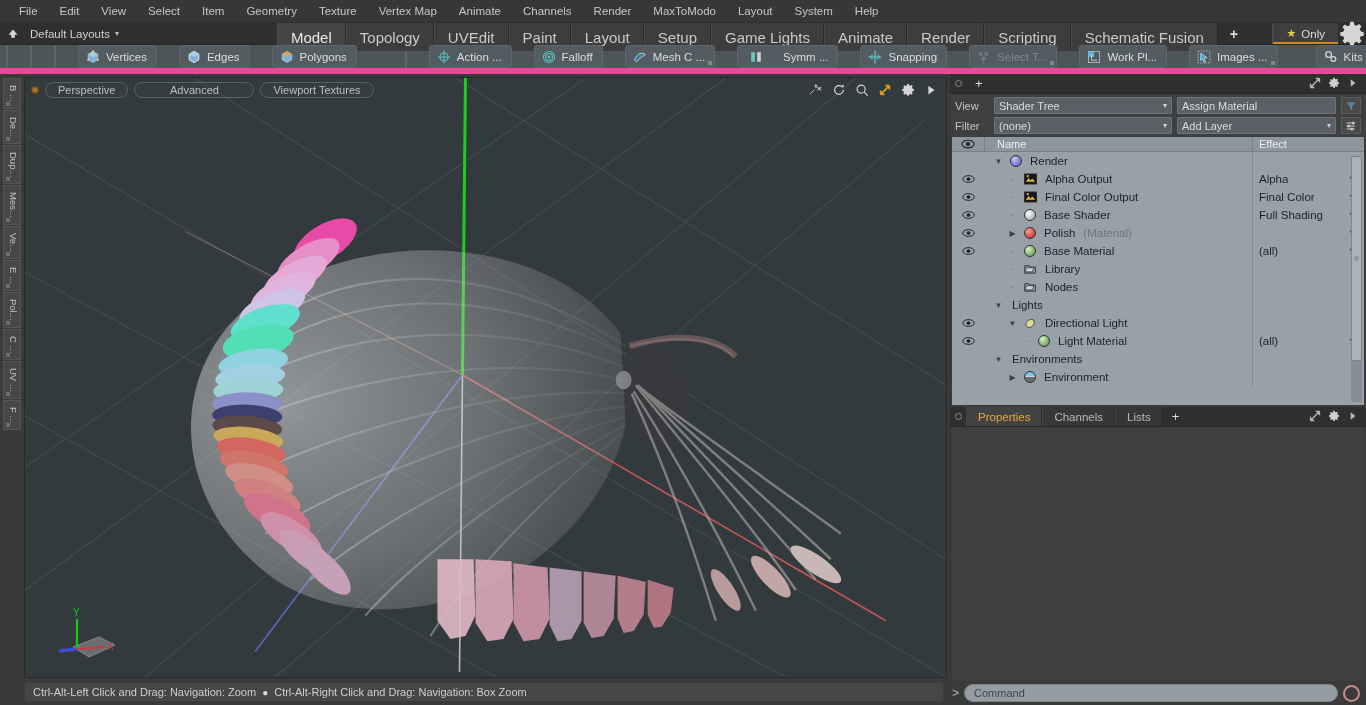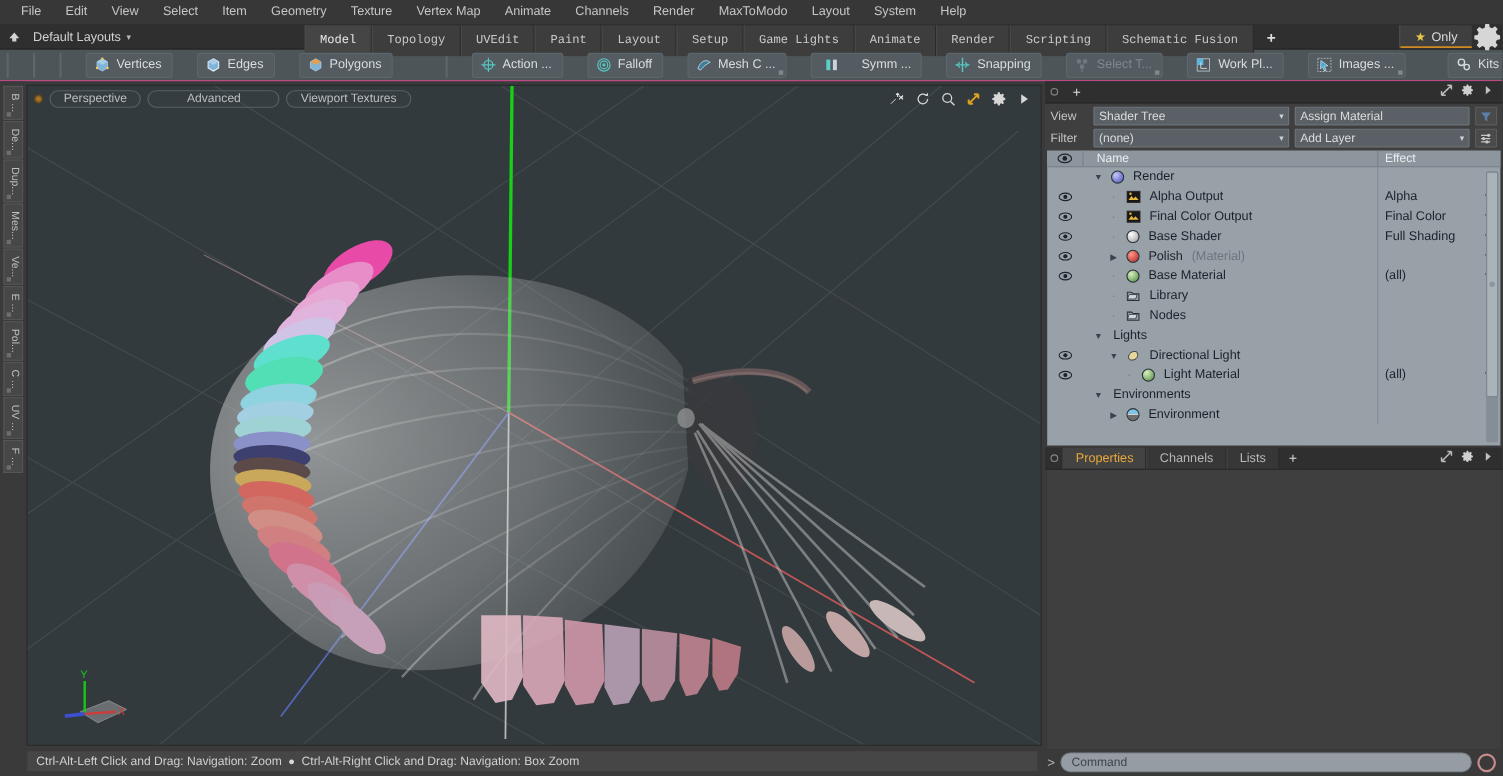--- a/index.html
+++ b/index.html
@@ -32,37 +32,37 @@
   .home-ico { width: 26px; display: flex; align-items: center; justify-content: center; }
   .home-ico svg { width: 12px; height: 12px; }
   .layout-name {
     display: flex; align-items: center; padding: 0 10px 0 4px; color: #d2d2d2; font-size: 11.5px;
     white-space: nowrap;
   }
   .layout-name .caret { margin-left: 5px; font-size: 8px; color: #bbb; }
   .ltabs { display: flex; align-items: stretch; margin-left: 148px; }
   .ltab {
     padding: 14px 13px; display: flex; align-items: center; justify-content: center;
-    background: #3d3d3d; color: #c9c9c9; font-size: 11px; border-right: 1px solid #2a2a2a;
-    border-left: 1px solid #4a4a4a; white-space: nowrap; cursor: default; font-family: Liberation Mono, monospace;
+    background: #3d3d3d; color: #c9c9c9; font-size: 15px; border-right: 1px solid #2a2a2a;
+    border-left: 1px solid #4a4a4a; white-space: nowrap; cursor: default;
   }
   .ltab.active { background: #454545; color: #e8e8e8; box-shadow: inset 0 -2px 0 #d08a22; }
   .ltab-plus { padding: 0 12px; display: flex; align-items: center; color: #ddd; font-size: 14px; font-weight: bold;}
   .layoutbar .right { margin-left: auto; display: flex; align-items: stretch; }
   .only-btn {
     display: flex; align-items: center; gap: 5px; padding: 0 13px; background: #3f3f3f;
     color: #ddd; font-size: 11.5px; box-shadow: inset 0 -2px 0 #d08a22; border-left:1px solid #4d4d4d;
   }
   .only-btn .star { color: #e8c84a; font-size: 11px; }
   .gear-top { width: 28px; display: flex; align-items: center; justify-content: center; }
 
   
   .toolbar {
     height: 29px; background: #4d5559; display: flex; align-items: center;
-    flex: 0 0 29px; padding: 0 3px; gap: 16px; border-bottom: 1px solid #ec4899;
+    flex: 0 0 29px; padding: 0 3px; gap: 16px; border-bottom: 6px solid #ec4899;
   }
   .tgroup {
     display: flex; align-items: center; height: 23px; border: 1px solid #5d666b;
     border-radius: 3px; background: #545c61; margin: 0 3px; overflow: hidden;
   }
   .tbtn {
     width: 24px; height: 23px; display: flex; align-items: center; justify-content: center;
     border-right: 1px solid #5d666b;
   }
   .tbtn:last-child { border-right: none; }

